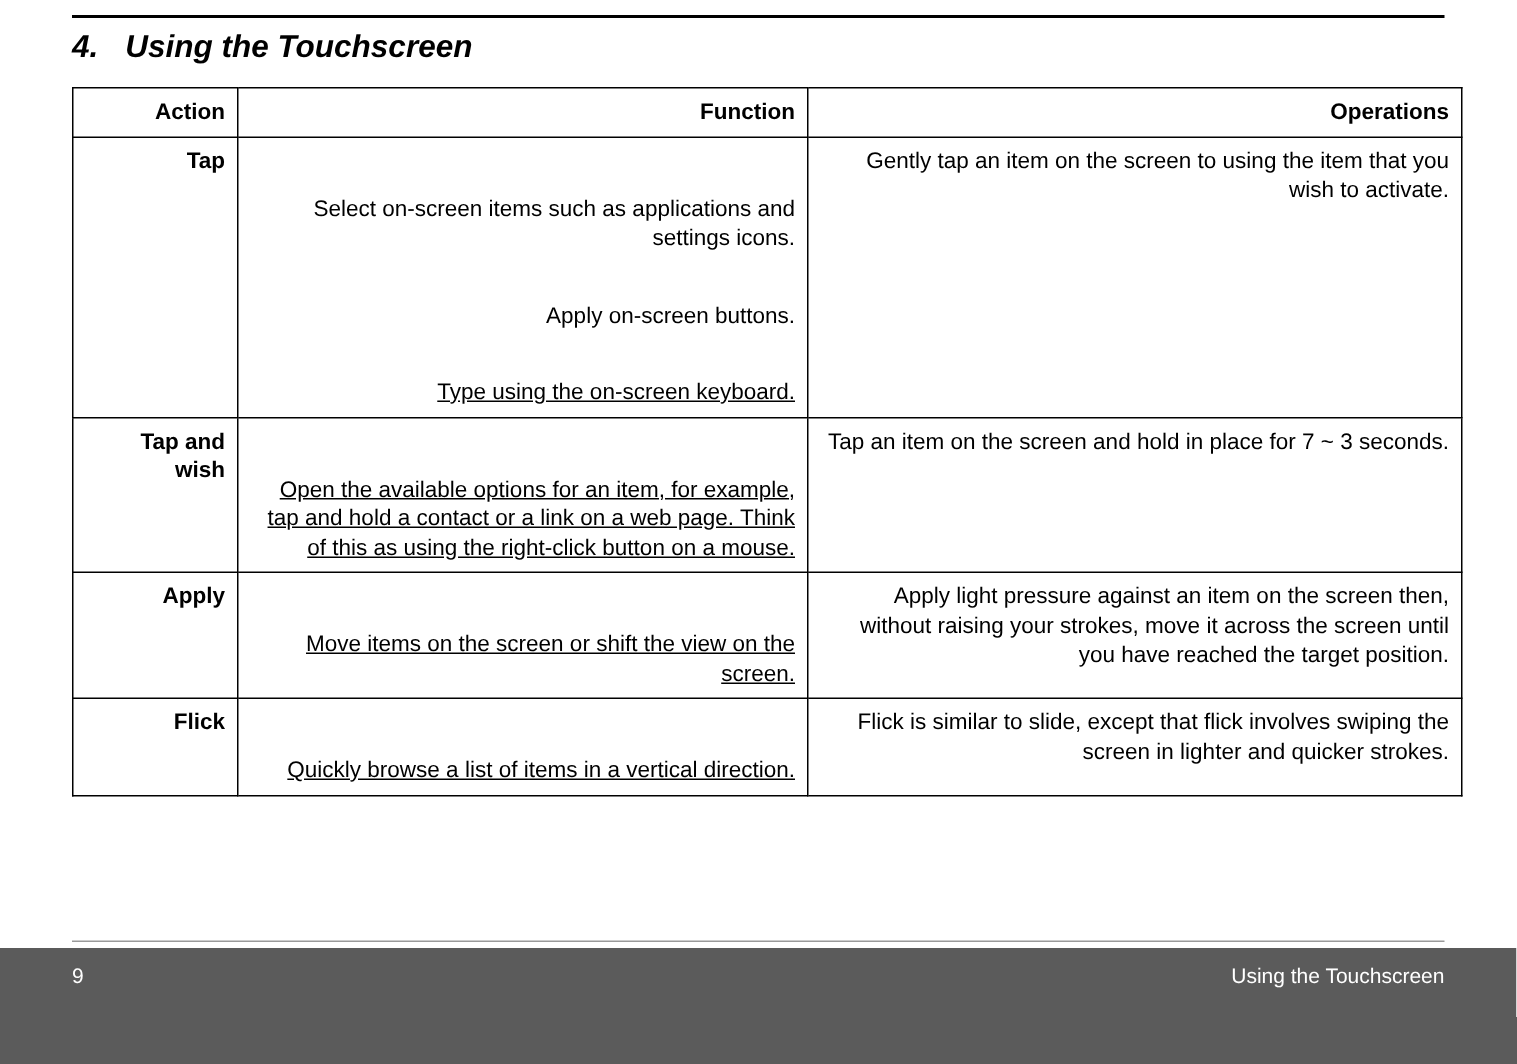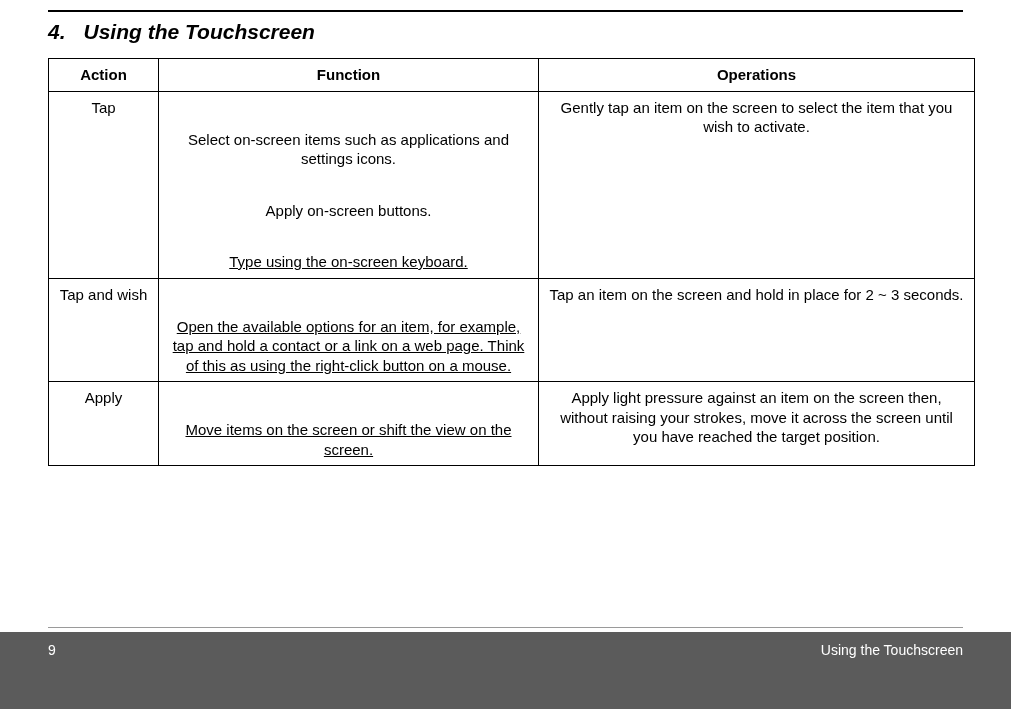--- a/index.html
+++ b/index.html
@@ -30,32 +30,32 @@
       margin-right: 18px;
     }
     table.touch {
       width: 100%;
       border-collapse: collapse;
       table-layout: fixed;
     }
     table.touch th, table.touch td {
       border: 1px solid #000;
       padding: 6px 8px;
-      text-align: center;
+      text-align: right;
       vertical-align: top;
       font-size: 15px;
       line-height: 1.3;
     }
     table.touch th {
       font-weight: bold;
     }
     col.c-action { width: 110px; }
     col.c-func { width: 380px; }
     col.c-ops { }
-    .action-cell { font-weight: normal; }
+    .action-cell { font-weight: bold; }
     .func-block { margin-bottom: 6px; margin-top: 32px; }
     .func-block:last-child { margin-bottom: 0; text-decoration: underline; }
     .footer {
       position: absolute;
       left: 0; right: 0;
       top: 632px;
       height: 77px;
       background: #5b5b5b;
     }
     .footer-border {
@@ -99,35 +99,42 @@
       </tr>
     </thead>
     <tbody>
       <tr>
         <td class="action-cell">Tap</td>
         <td>
           <div class="func-block">Select on-screen items such as applications and settings icons.</div>
           <div class="func-block">Apply on-screen buttons.</div>
           <div class="func-block">Type using the on-screen keyboard.</div>
         </td>
-        <td>Gently tap an item on the screen to select the item that you wish to activate.</td>
+        <td>Gently tap an item on the screen to using the item that you wish to activate.</td>
       </tr>
       <tr>
         <td class="action-cell">Tap and wish</td>
         <td>
           <div class="func-block">Open the available options for an item, for example, tap and hold a contact or a link on a web page. Think of this as using the right-click button on a mouse.</div>
         </td>
-        <td>Tap an item on the screen and hold in place for 2 ~ 3 seconds.</td>
+        <td>Tap an item on the screen and hold in place for 7 ~ 3 seconds.</td>
       </tr>
       <tr>
         <td class="action-cell">Apply</td>
         <td>
           <div class="func-block">Move items on the screen or shift the view on the screen.</div>
         </td>
         <td>Apply light pressure against an item on the screen then, without raising your strokes, move it across the screen until you have reached the target position.</td>
+      </tr>
+      <tr>
+        <td class="action-cell">Flick</td>
+        <td>
+          <div class="func-block">Quickly browse a list of items in a vertical direction.</div>
+        </td>
+        <td>Flick is similar to slide, except that flick involves swiping the screen in lighter and quicker strokes.</td>
       </tr>
     </tbody>
   </table>
 </div>
 
 <div class="footer-border"></div>
 <div class="footer">
   <div class="footer-inner">
     <span>9</span>
     <span>Using the Touchscreen</span>

